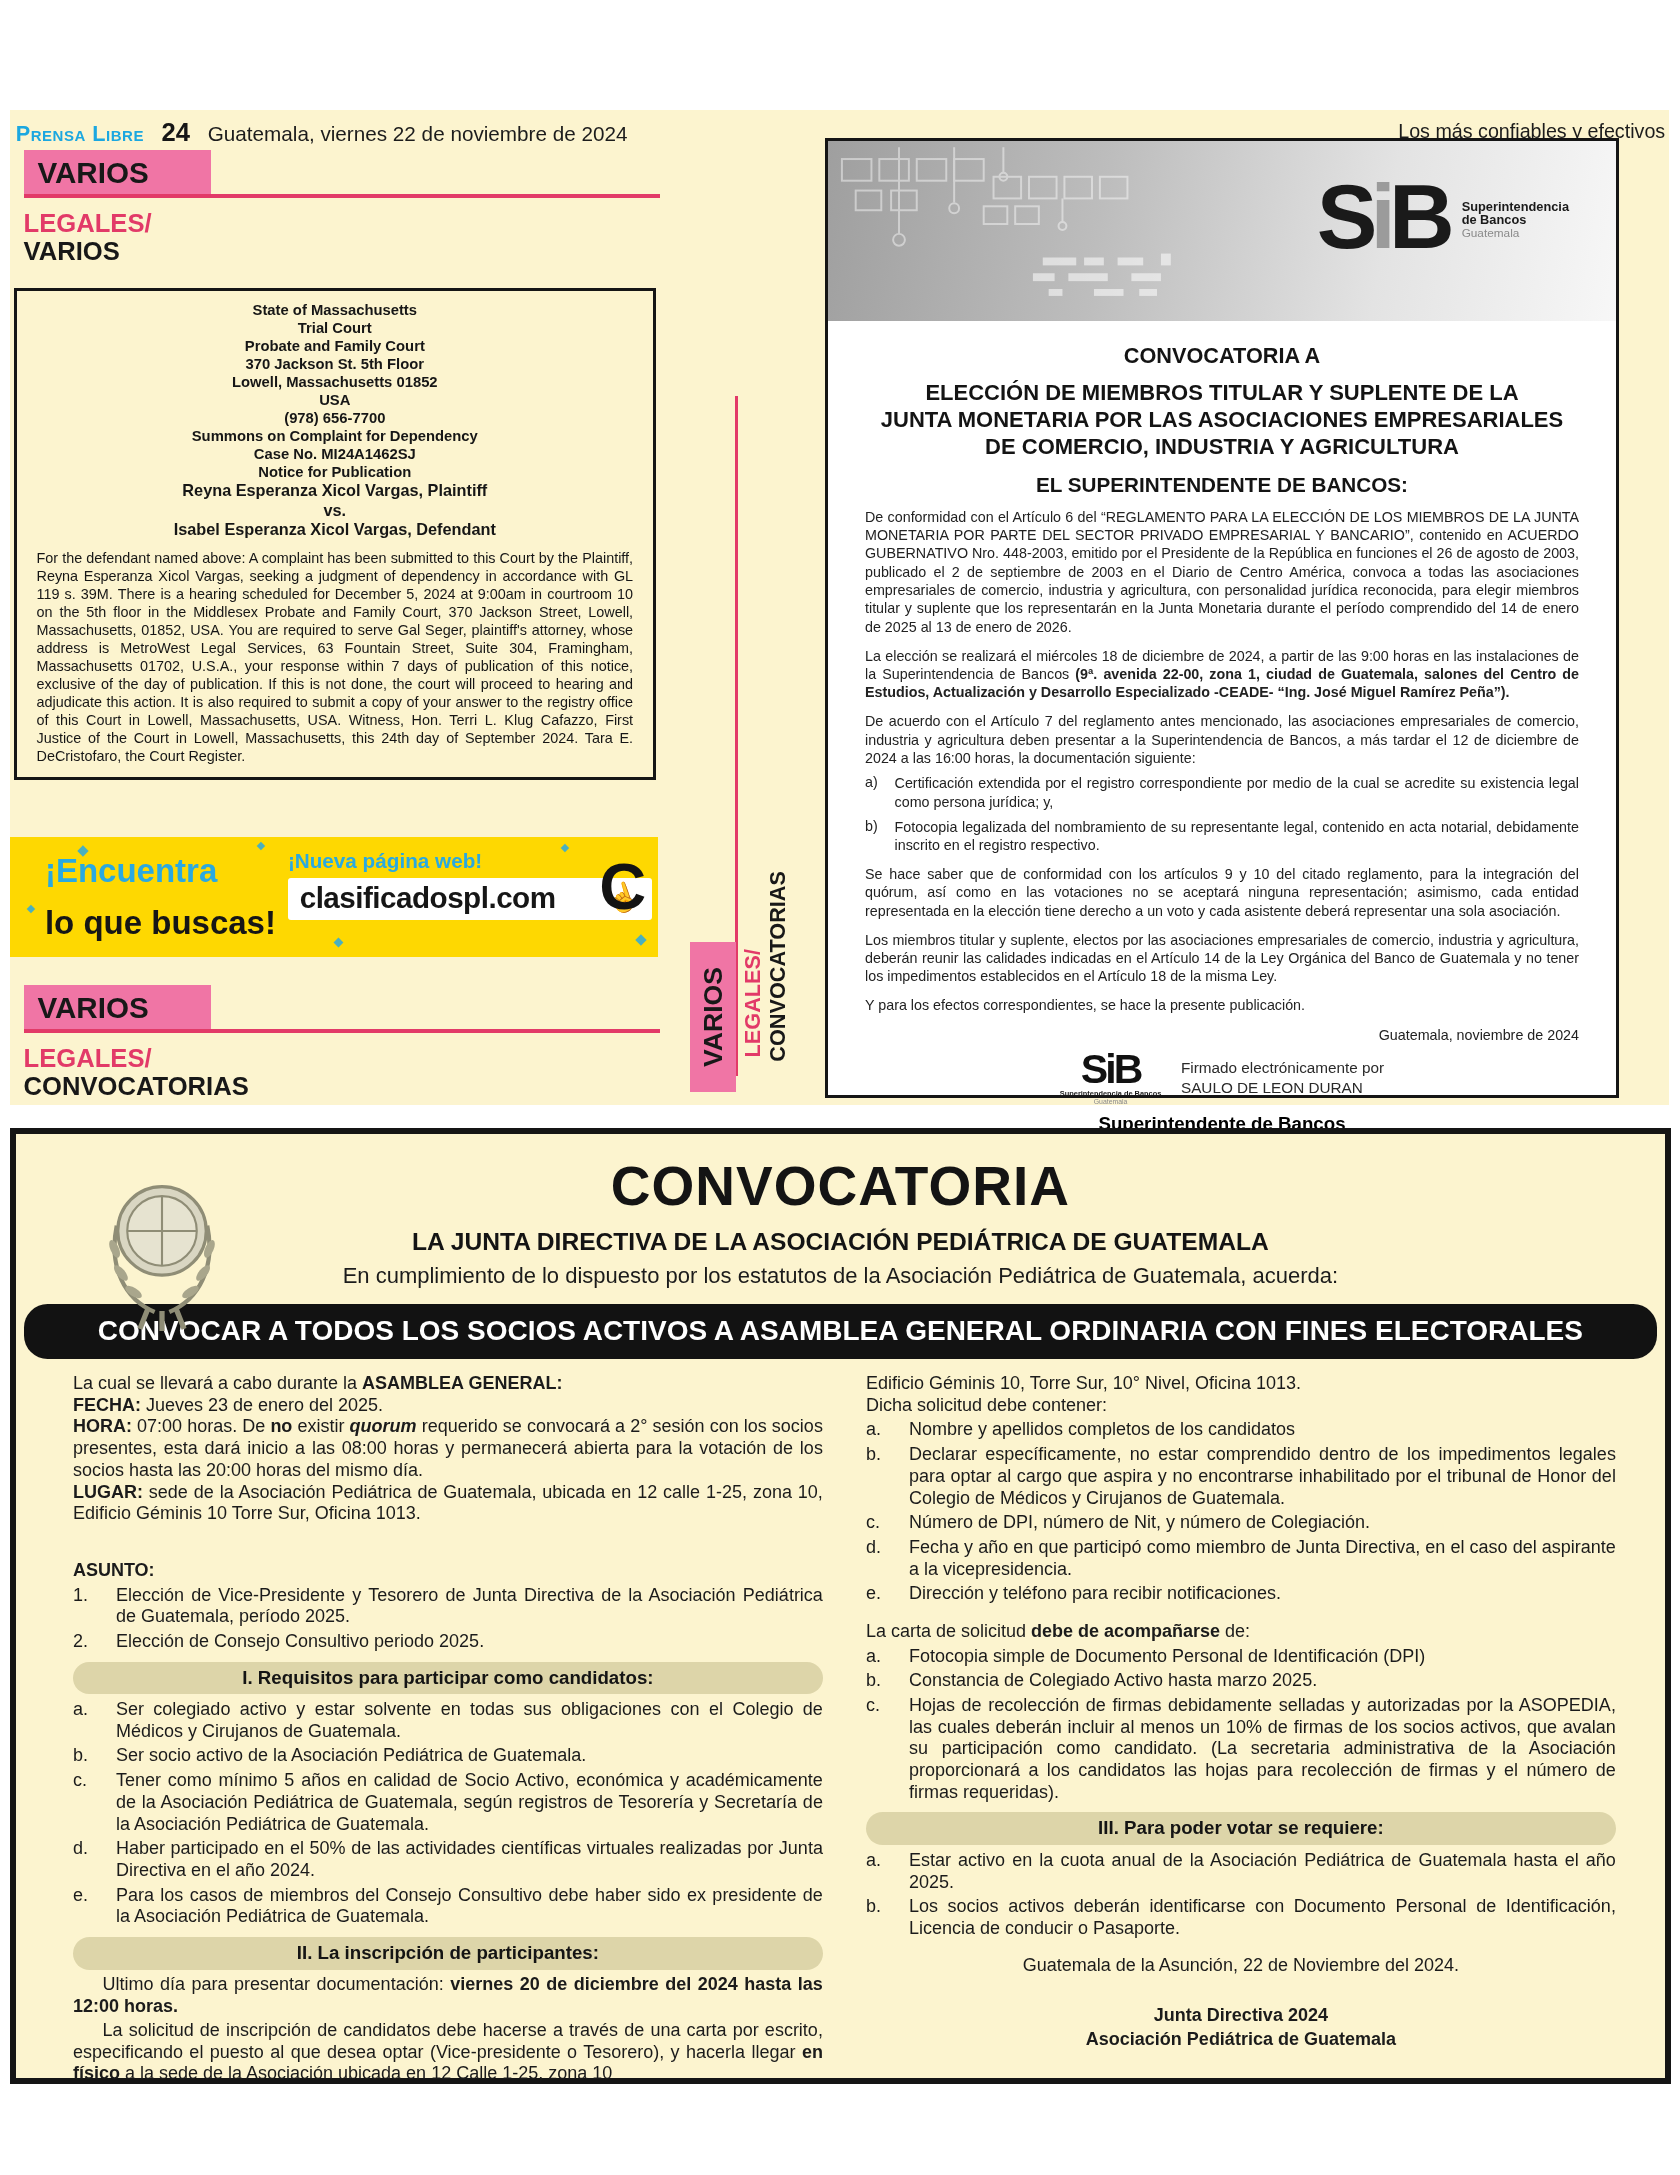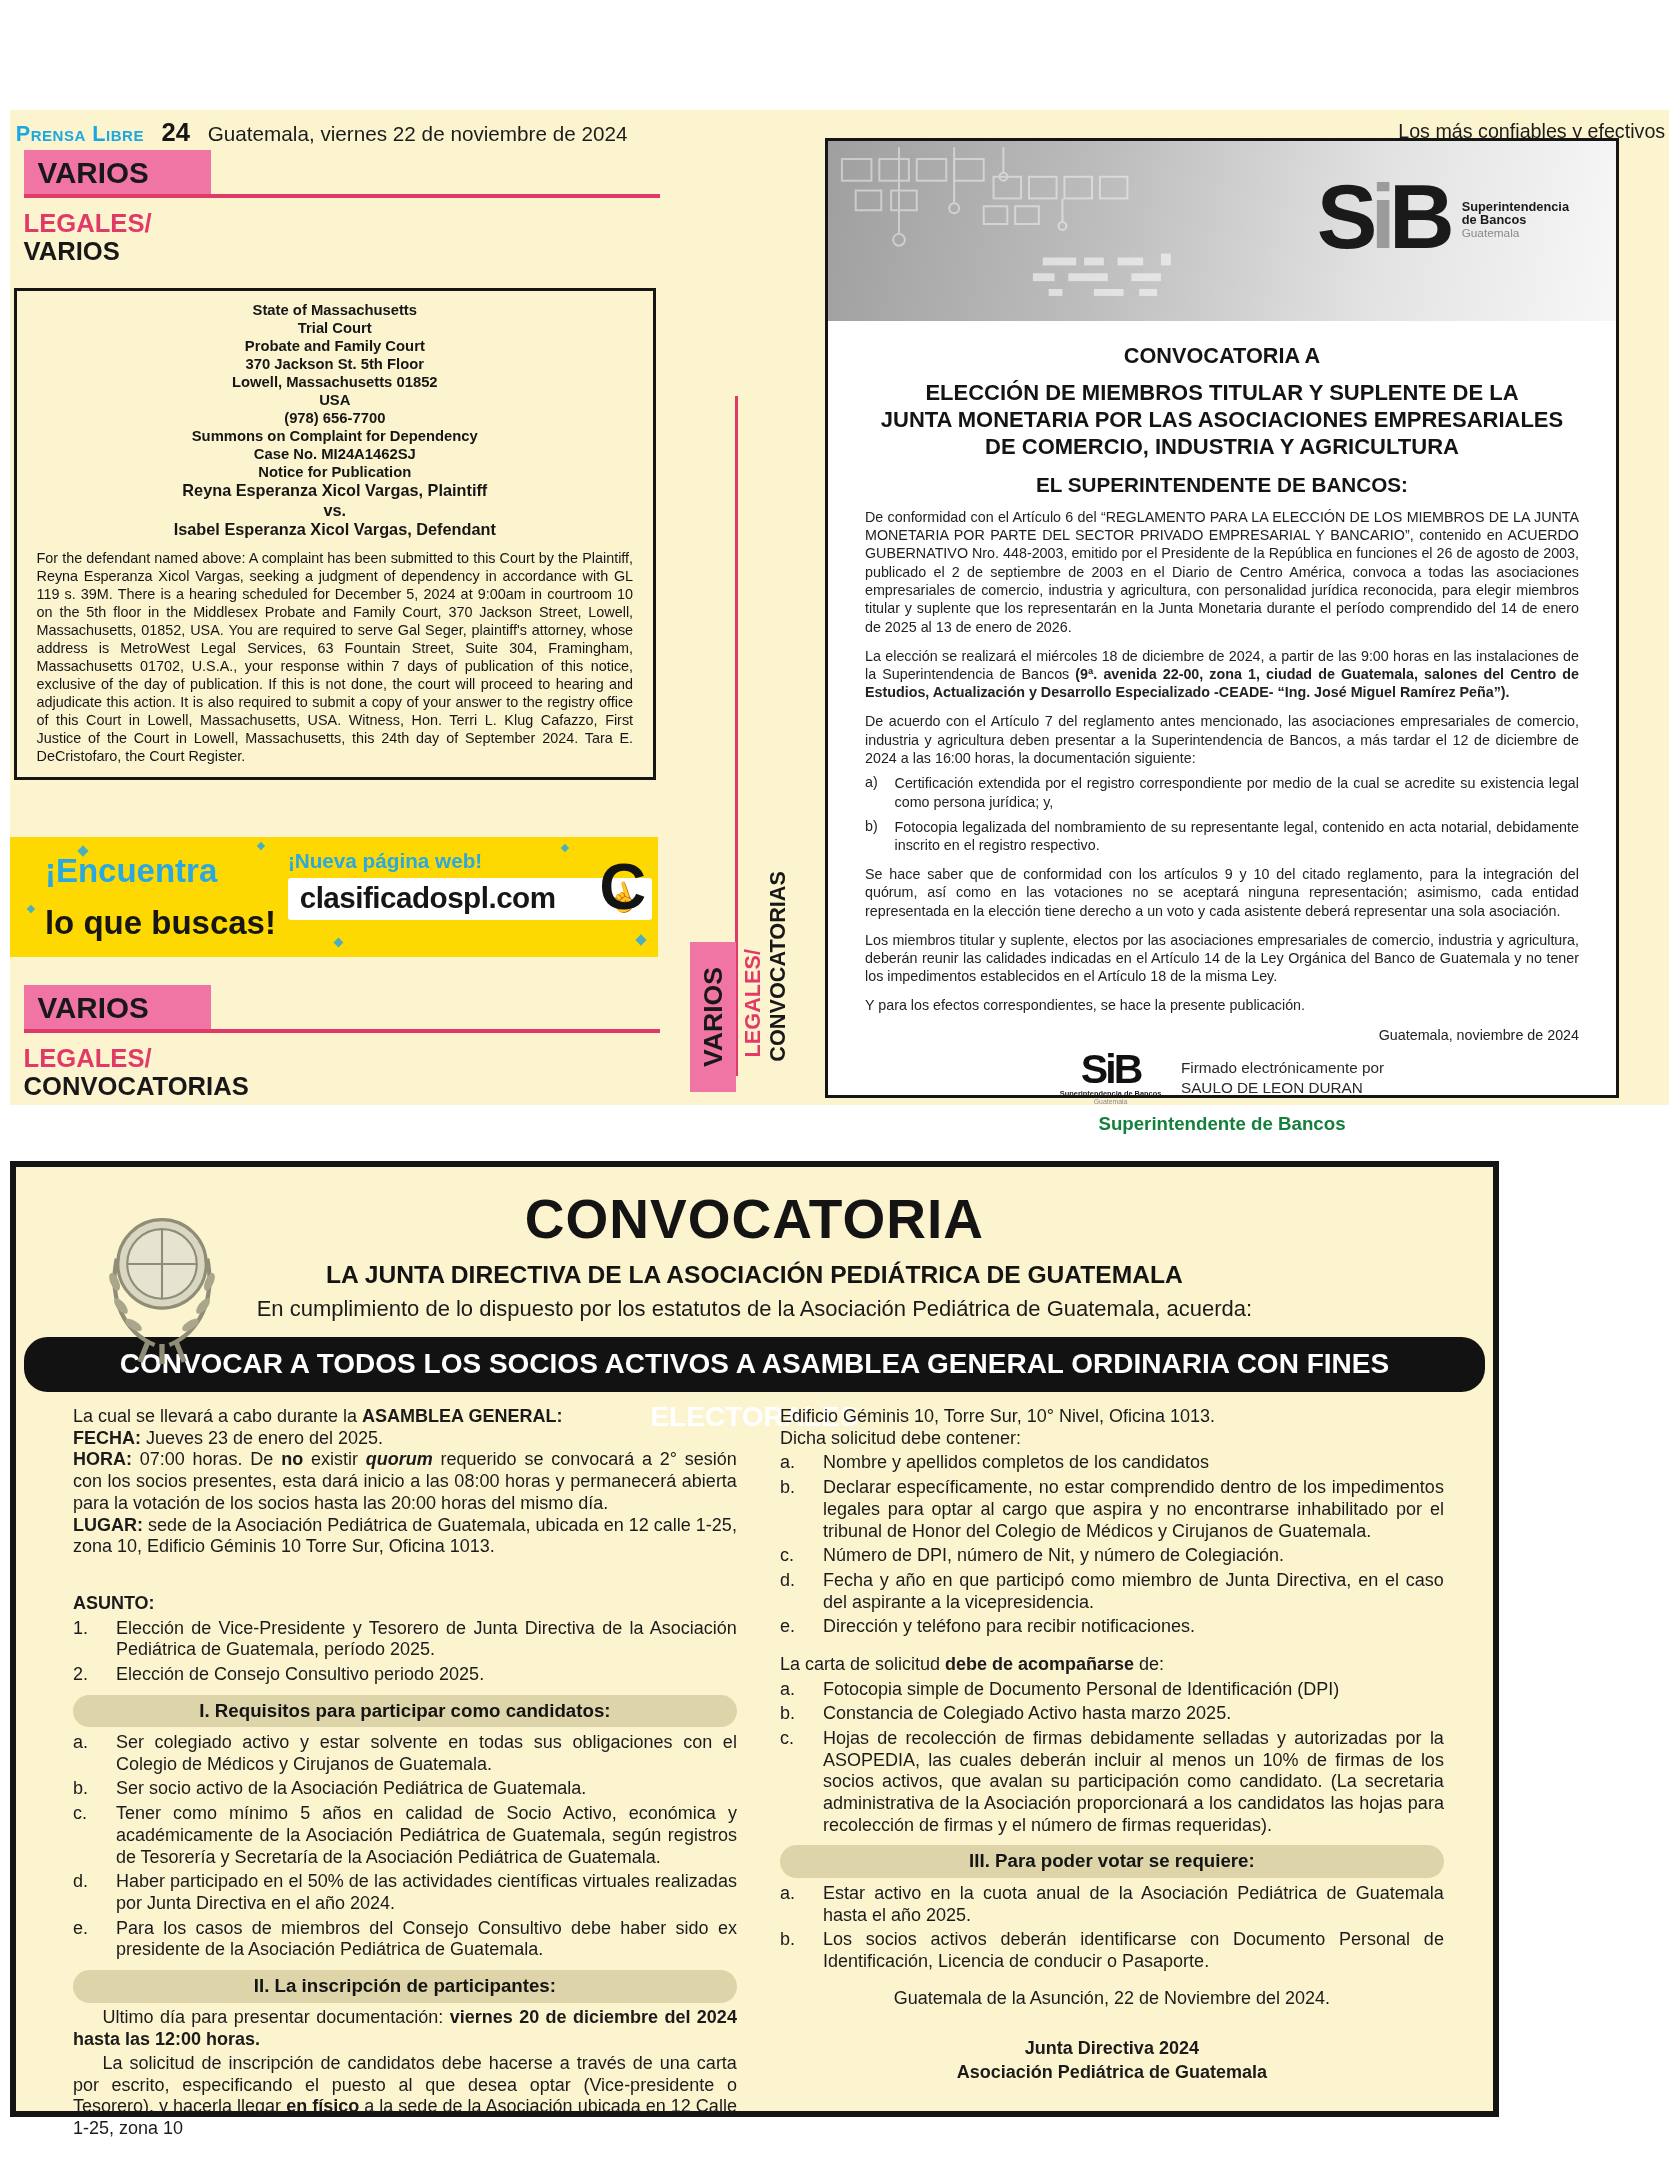--- a/index.html
+++ b/index.html
@@ -83,24 +83,24 @@
   .sib-li { display:flex; margin-top:6.9px; }
   .sib-li-m { flex:0 0 29.6px; font-size:14.3px; color:#222; }
   .sib-li-t { flex:1; font-size:14.3px; line-height:18.3px; text-align:justify; color:#222; }
   .sib-date { text-align:right; font-size:14.3px; margin-top:11.8px; color:#222; }
   .sib-sig { display:flex; justify-content:center; align-items:center; gap:19.7px; margin-top:7.9px; }
   .sib-mini-logo { text-align:center; }
   .sib-mini-letters { font-weight:900; font-size:41px; letter-spacing:-3px; line-height:39px; }
   .sib-mini-cap1 { font-size:7.4px; font-weight:bold; color:#1a1a1a; }
   .sib-mini-cap2 { font-size:6.9px; color:#8a8a8a; }
   .sib-sig-text { font-size:15.3px; line-height:19.7px; color:#2a2a2a; }
-  .sib-role { text-align:center; font-weight:800; font-size:18.7px; margin-top:7.9px; color:#15803d; }
-
-  
-  .apg-box { position:absolute; left:9.9px; top:1161px; width:1489px; height:956px;
+  .sib-role { text-align:center; font-weight:800; font-size:18.7px; margin-top:7.9px; color:#000000; }
+
+  
+  .apg-box { position:absolute; left:9.9px; top:1128px; width:1661px; height:956px;
              background:#fcf4cf; border:6.9px solid #151515; }
   .apg-emblem { position:absolute; left:77px; top:39px; }
   .apg-title { text-align:center; font-weight:800; font-size:55px; letter-spacing:1px; margin-top:19.7px; color:#141414; }
   .apg-sub { text-align:center; font-weight:800; font-size:24.6px; margin-top:9.9px; color:#141414; }
   .apg-intro { text-align:center; font-size:22px; margin-top:7.9px; color:#1b1b1b; }
   .apg-banner { margin:14.8px 7.9px 0; height:55px; background:#121212; border-radius:23.6px;
                 color:#ffffff; font-weight:800; font-size:28px; line-height:53px; text-align:center; }
   .apg-cols { display:flex; gap:43px; padding:13.8px 49px 0 57px; }
   .col { flex:1; font-size:18px; line-height:21.7px; color:#1b1b1b; }
   .col p { text-align:justify; }

